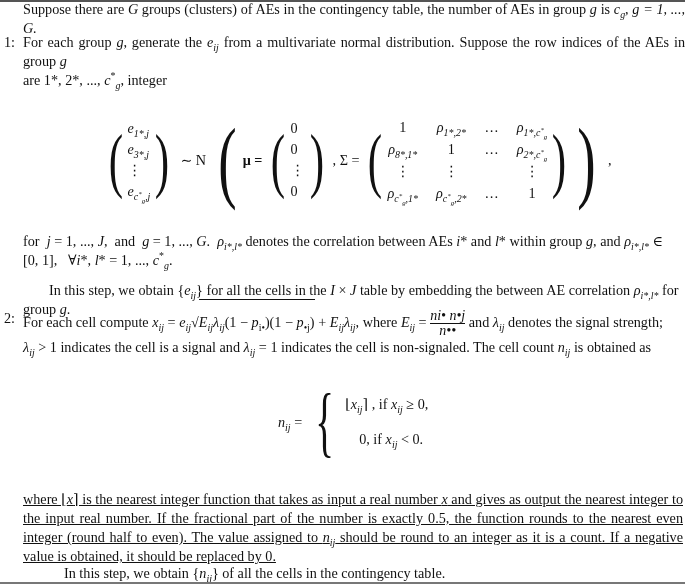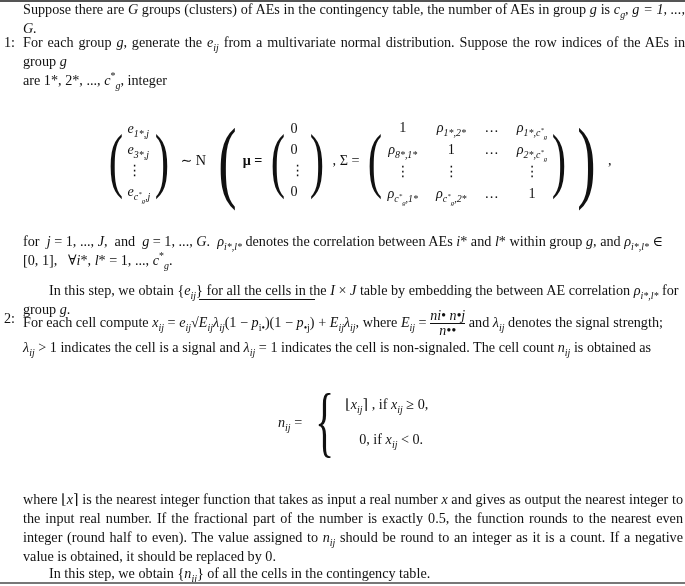--- a/index.html
+++ b/index.html
@@ -115,25 +115,25 @@
 
 <div class="blk" style="top:382px; height:80px; display:flex; align-items:center; padding-left:278px; box-sizing:border-box;">
   <i>n<sub>ij</sub></i>&nbsp;=&nbsp;
   <span class="brace">{</span>
   <span style="display:inline-flex; flex-direction:column; gap:16px; margin-left:2px;">
     <span>⌊<i>x<sub>ij</sub></i>⌉ , if <i>x<sub>ij</sub></i> ≥ 0,</span>
     <span style="padding-left:14px;">0, if <i>x<sub>ij</sub></i> &lt; 0.</span>
   </span>
 </div>
 
-<div class="blk" style="top:490px;">
+<div class="blk" style="top:490px;text-decoration:underline;">
   <p class="p indent" style="padding-right:2px;">
     where ⌊<i>x</i>⌉ is the nearest integer function that takes as input a real number <i>x</i> and gives as output the nearest integer to the input real number. If the fractional part of the number is exactly 0.5, the function rounds to the nearest even integer (round half to even). The value assigned to <i>n<sub>ij</sub></i> should be round to an integer as it is a count. If a negative value is obtained, it should be replaced by 0.
   </p>
 </div>
 
 <div class="blk" style="top:564px;">
-  <p class="p indent" style="text-indent:26px;">
+  <p class="p indent" style="text-indent:26px;margin-left:15px;">
     In this step, we obtain {<i>n<sub>ij</sub></i>} of all the cells in the contingency table.
   </p>
 </div>
 
 <div class="rule-bot"></div>
 
 </body></html>

